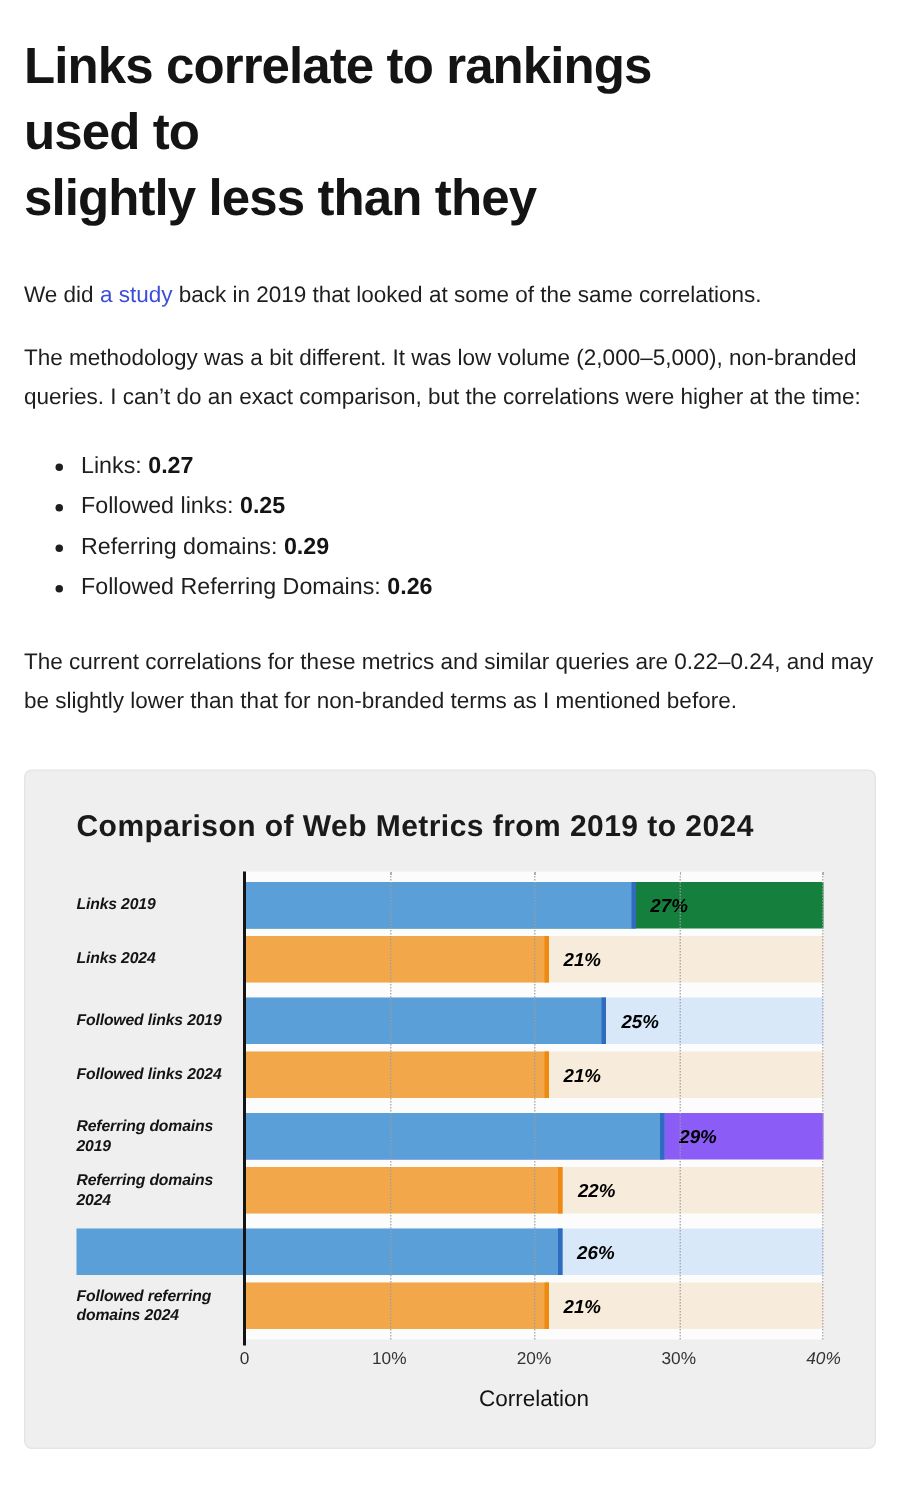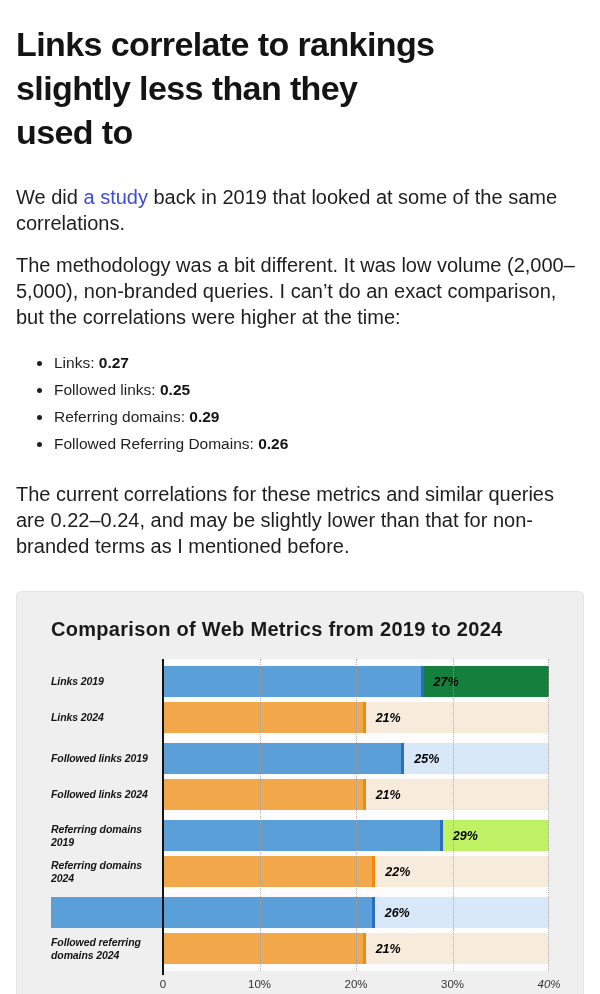--- a/index.html
+++ b/index.html
@@ -12,21 +12,21 @@
   .page { width:600px; padding:16px 16px 12px; }
 
   
   h1 {
     font-size:34px; line-height:44px; font-weight:700;
     color:var(--heading,#141414); letter-spacing:-0.6px;
     margin:6px 0 30px;
   }
   h1 .hline { display:block; }
 
-  p { font-size:20px; line-height:26px; margin:0 0 16px; color:var(--text,#1e1e1e); }
+  p { font-size:15px; line-height:26px; margin:0 0 16px; color:var(--text,#1e1e1e); }
   a.study-link { color:var(--link,#3b4ed8); text-decoration:none; cursor:pointer; }
 
   ul.corr-list { list-style:none; margin:20px 0 24px; padding-left:38px; }
   ul.corr-list li { position:relative; font-size:15.5px; line-height:26px; margin-bottom:1px; }
   ul.corr-list li::before {
     content:""; position:absolute; left:-17px; top:11px;
     width:5px; height:5px; border-radius:50%; background:#1e1e1e;
   }
   ul.corr-list strong, p strong { font-weight:700; color:#141414; }
 
@@ -79,22 +79,22 @@
     font-size:15px; color:#141414;
   }
 </style>
 </head>
 <body>
 
 <div class="page">
 
   <h1>
     <span class="hline">Links correlate to rankings</span>
+    <span class="hline">used to</span>
     <span class="hline">slightly less than they</span>
-    <span class="hline">used to</span>
   </h1>
 
   <p><span>We did </span><a class="study-link">a study</a><span> back in 2019 that looked at some of the same correlations.</span></p>
 
   <p>The methodology was a bit different. It was low volume (2,000–5,000), non-branded queries. I can’t do an exact comparison, but the correlations were higher at the time:</p>
 
   <ul class="corr-list">
     <li><span>Links: </span><strong>0.27</strong></li>
     <li><span>Followed links: </span><strong>0.25</strong></li>
     <li><span>Referring domains: </span><strong>0.29</strong></li>
@@ -139,21 +139,21 @@
           </div>
           <div class="crow">
             <div class="clabel">Followed links 2024</div>
             <div class="ctrack" style="background: rgb(247, 235, 219);">
               <div class="cbar" style="width: 52.5%; background: rgb(243, 167, 75); border-right: 3px solid rgb(238, 138, 16);"></div>
               <span class="cval" style="left: calc(52.5% + 10px);">21%</span>
             </div>
           </div>
           <div class="crow newgroup">
             <div class="clabel">Referring domains 2019</div>
-            <div class="ctrack" style="background: #bef264;">
+            <div class="ctrack" style="background: #8b5cf6;">
               <div class="cbar" style="width: 72.5%; background: rgb(91, 159, 217); border-right: 3px solid rgb(47, 108, 192);"></div>
               <span class="cval" style="left: calc(72.5% + 10px);">29%</span>
             </div>
           </div>
           <div class="crow">
             <div class="clabel">Referring domains 2024</div>
             <div class="ctrack" style="background: rgb(247, 235, 219);">
               <div class="cbar" style="width: 55%; background: rgb(243, 167, 75); border-right: 3px solid rgb(238, 138, 16);"></div>
               <span class="cval" style="left: calc(55% + 10px);">22%</span>
             </div>

